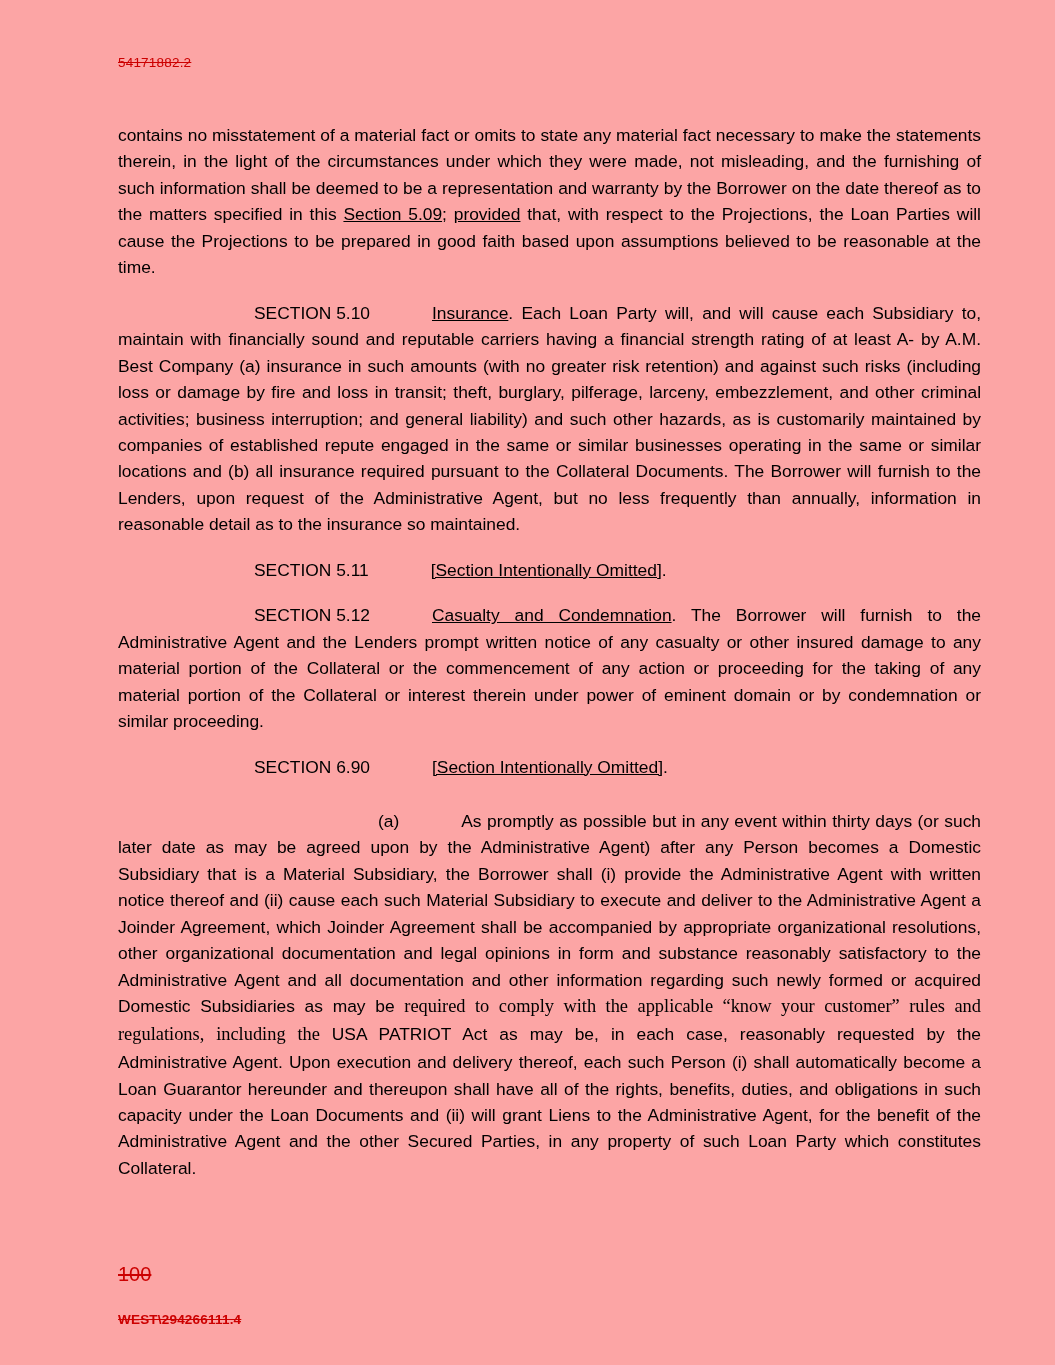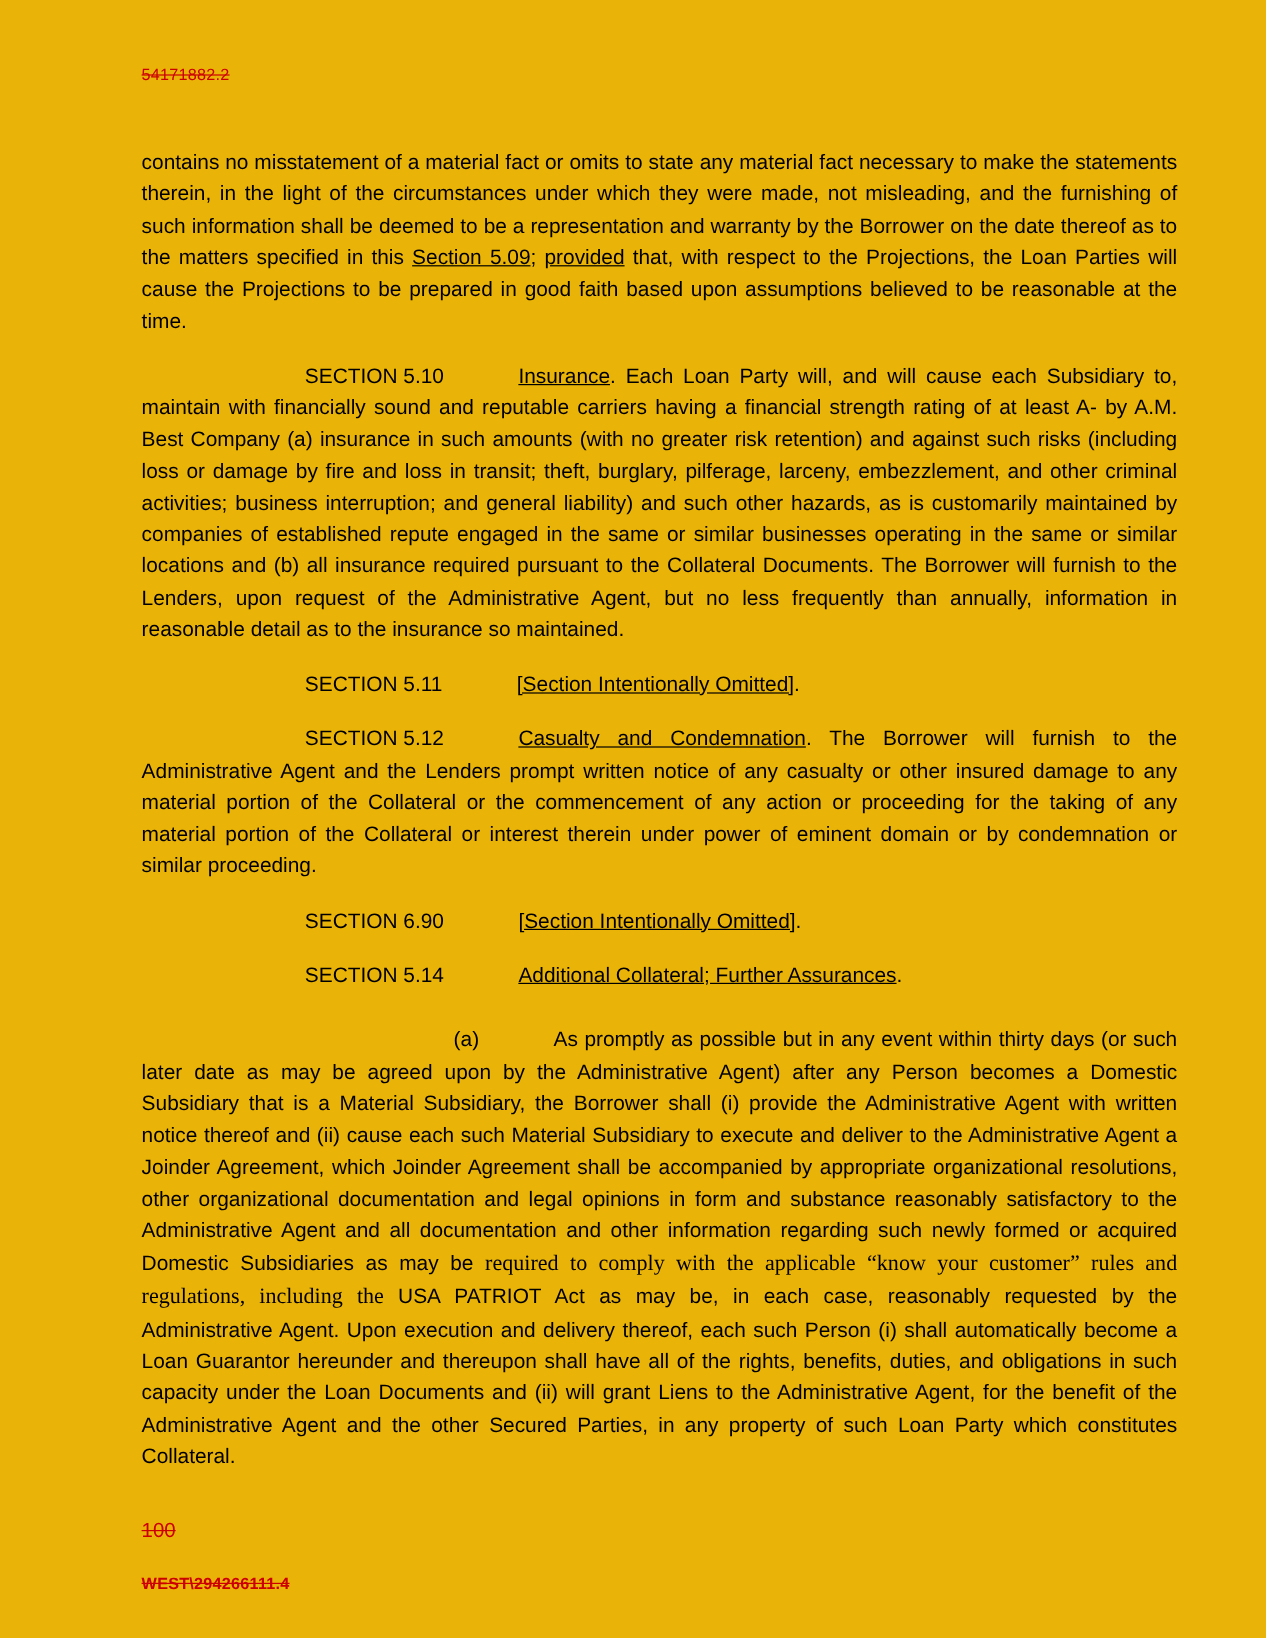--- a/index.html
+++ b/index.html
@@ -7,21 +7,21 @@
     padding: 0;
     background: #ffffff;
   }
   body {
     font-family: "Liberation Sans", sans-serif;
   }
   .page {
     position: relative;
     width: 1055px;
     height: 1365px;
-    background: #eab308;
+    background: #fca5a5;
     box-sizing: border-box;
     padding: 55px 74px 0 118px;
   }
   .doc-header {
     font-size: 13.5px;
     color: #cc0000;
     text-decoration: line-through;
     letter-spacing: 0.2px;
     margin: 0 0 52px 0;
   }
@@ -53,21 +53,21 @@
     font-family: "Liberation Serif", serif;
     font-size: 18.4px;
   }
   .footer {
     position: absolute;
     left: 118px;
     bottom: 0;
     width: 820px;
   }
   .page-number {
-    font-size: 17px;
+    font-size: 20px;
     color: #cc0000;
     text-decoration: line-through;
     margin: 0 0 26px 0;
   }
   .doc-id {
     font-size: 13.5px;
     color: #cc0000;
     text-decoration: line-through;
     letter-spacing: 0.2px;
     margin: 0 0 38px 0;
@@ -85,21 +85,20 @@
   <p class="body-text"><span>contains no misstatement of a material fact or omits to state any material fact necessary to make the statements therein, in the light of the circumstances under which they were made, not misleading, and the furnishing of such information shall be deemed to be a representation and warranty by the Borrower on the date thereof as to the matters specified in this </span><span class="u">Section 5.09</span><span>; </span><span class="u">provided</span><span> that, with respect to the Projections, the Loan Parties will cause the Projections to be prepared in good faith based upon assumptions believed to be reasonable at the time.</span></p>
 
   <p class="body-text p-indent"><span class="sec-label">SECTION 5.10</span><span class="sec-gap"></span><span class="u">Insurance</span><span>.</span><span>  Each Loan Party will, and will cause each Subsidiary to, maintain with financially sound and reputable carriers having a financial strength rating of at least A- by A.M. Best Company (a) insurance in such amounts (with no greater risk retention) and against such risks (including loss or damage by fire and loss in transit; theft, burglary, pilferage, larceny, embezzlement, and other criminal activities; business interruption; and general liability) and such other hazards, as is customarily maintained by companies of established repute engaged in the same or similar businesses operating in the same or similar locations and (b) all insurance required pursuant to the Collateral Documents.  The Borrower will furnish to the Lenders, upon request of the Administrative Agent, but no less frequently than annually, information in reasonable detail as to the insurance so maintained.</span></p>
 
   <p class="body-text p-indent"><span class="sec-label">SECTION 5.11</span><span class="sec-gap"></span><span class="u">[Section Intentionally Omitted]</span><span>.</span></p>
 
   <p class="body-text p-indent"><span class="sec-label">SECTION 5.12</span><span class="sec-gap"></span><span class="u">Casualty and Condemnation</span><span>.</span><span>   The Borrower will furnish to the Administrative Agent and the Lenders prompt written notice of any casualty or other insured damage to any material portion of the Collateral or the commencement of any action or proceeding for the taking of any material portion of the Collateral or interest therein under power of eminent domain or by condemnation or similar proceeding.</span></p>
 
   <p class="body-text p-indent"><span class="sec-label">SECTION 6.90</span><span class="sec-gap"></span><span class="u">[Section Intentionally Omitted]</span><span>.</span></p>
 
-  <p class="body-text p-indent"><span class="sec-label">SECTION 5.14</span><span class="sec-gap"></span><span class="u">Additional Collateral; Further Assurances</span><span>.</span></p>
 
   <div class="spacer-md"></div>
 
   <p class="body-text p-indent-sub"><span class="sec-label">(a)</span><span class="sec-gap"></span><span>As promptly as possible but in any event within thirty days (or such later date as may be agreed upon by the Administrative Agent) after any Person becomes a Domestic Subsidiary that is a Material Subsidiary, the Borrower shall (i) provide the Administrative Agent with written notice thereof and (ii) cause each such Material Subsidiary to execute and deliver to the Administrative Agent a Joinder Agreement, which Joinder Agreement shall be accompanied by appropriate organizational resolutions, other organizational documentation and legal opinions in form and substance reasonably satisfactory to the Administrative Agent and all documentation and other information regarding such newly formed or acquired Domestic Subsidiaries as may be </span><span class="serif">required to comply with the applicable “know your customer” rules and regulations, including the </span><span>USA PATRIOT Act as may be, in each case, reasonably requested by the Administrative Agent. Upon execution and delivery thereof, each such Person (i) shall automatically become a Loan Guarantor hereunder and thereupon shall have all of the rights, benefits, duties, and obligations in such capacity under the Loan Documents and (ii) will grant Liens to the Administrative Agent, for the benefit of the Administrative Agent and the other Secured Parties, in any property of such Loan Party which constitutes Collateral.</span></p>
 
   <div class="footer">
     <div class="page-number">100</div>
     <div class="doc-id">WEST\294266111.4</div>
   </div>
 

